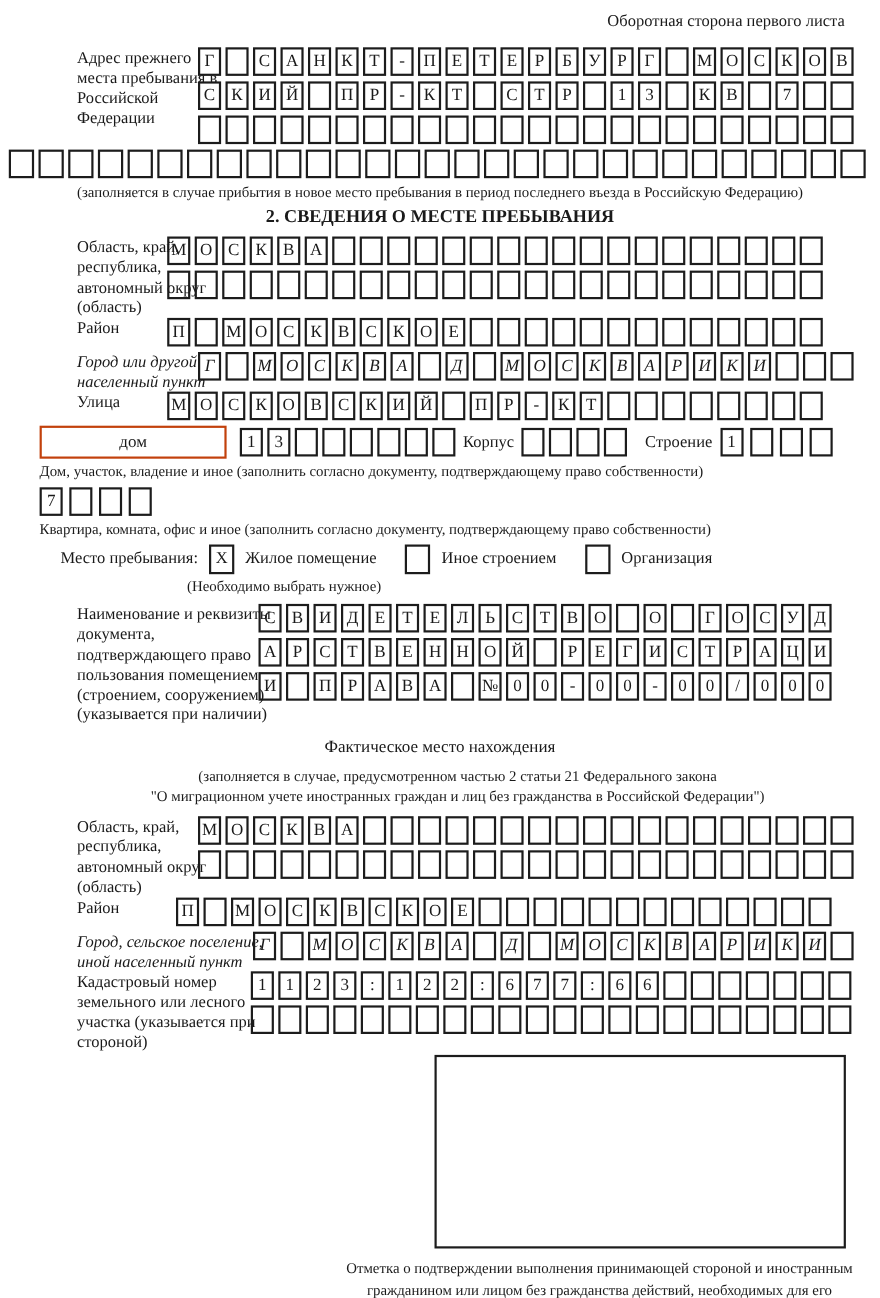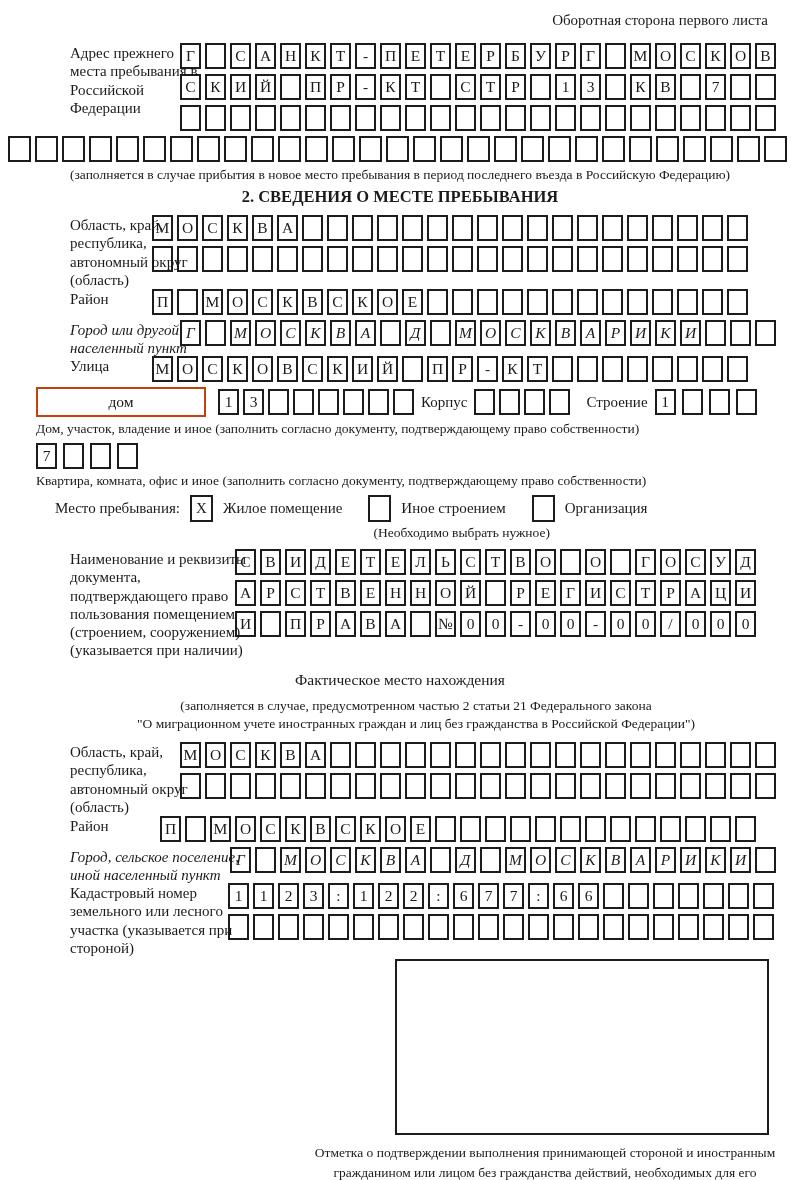--- a/index.html
+++ b/index.html
@@ -51,21 +51,21 @@
   .bb-kv  { width: 205px; margin-right: 12px; }
   .inline-lbl { font-size: 15px; margin: 0 7px; flex: 0 0 auto; }
   .g6 { gap: 6px; }
 
   .mesto-row { display: flex; align-items: center; margin-left: 55px; font-size: 15px; margin-top: 6px; }
   .chk {
     width: 23px; height: 27px; border: 2px solid #1c1c1c; flex: 0 0 auto;
     display: flex; align-items: center; justify-content: center; font-size: 15px;
   }
   .opt-lbl { margin: 0 26px 0 10px; }
-  .mesto-hint { margin-left: 170px; width: 380px; text-align: right; font-size: 13.5px; margin-top: 3px; margin-bottom: 8px; }
+  .mesto-hint { margin-left: 170px; width: 380px; text-align: left; font-size: 13.5px; margin-top: 3px; margin-bottom: 8px; }
 
   .conf-box {
     margin-left: 395px; width: 374px; height: 176px;
     border: 2px solid #1c1c1c; margin-top: 2px;
   }
   .conf-cap {
     margin-left: 300px; width: 490px; text-align: center;
     font-size: 13.5px; line-height: 1.5; margin-top: 8px;
   }
 </style>

